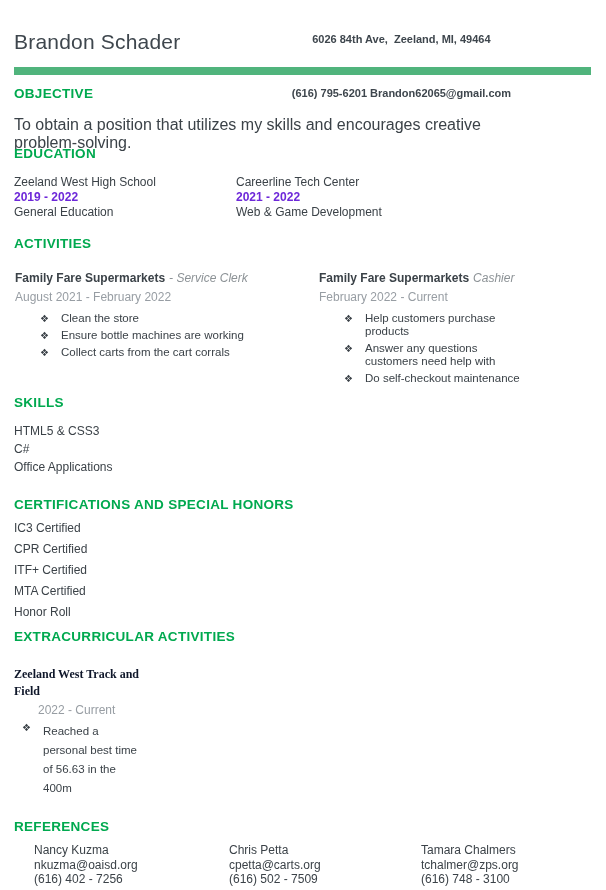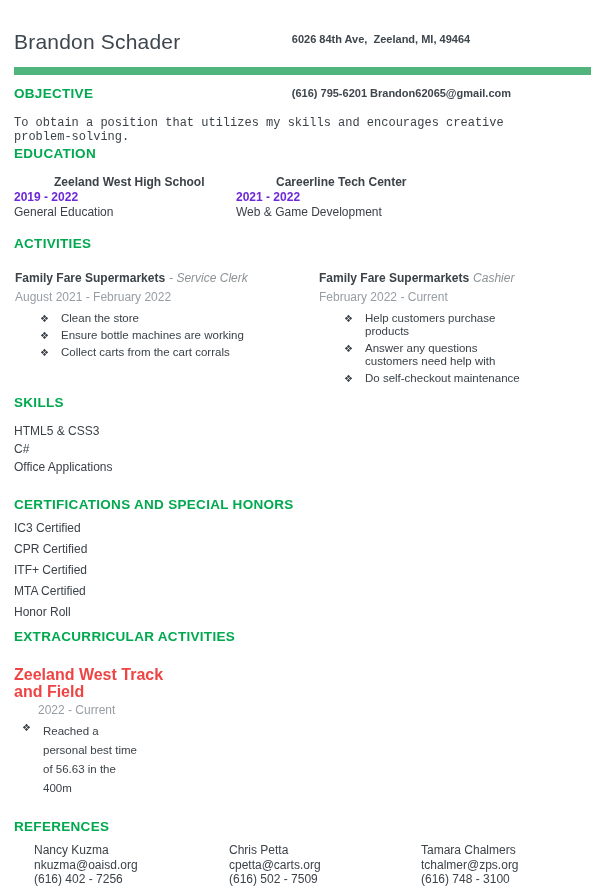--- a/index.html
+++ b/index.html
@@ -12,45 +12,45 @@
   }
   .page { position:relative; width:534px; height:890px; background:#fff; }
 
   
   .name {
     position:absolute; left:14px; top:30px;
     font-size:21px; font-weight:400; color:#3e464d; letter-spacing:0.2px;
   }
   .contact {
     position:absolute; right:23px; top:7px;
-    text-align:left; font-size:11px; font-weight:700; color:#3e464d;
+    text-align:center; font-size:11px; font-weight:700; color:#3e464d;
     line-height:13px; white-space:pre;
   }
   .contact .addr { margin-bottom:15px; }
   .accent-bar {
     position:absolute; left:14px; top:67px;
     width:577px; height:8px; background:#50b47c;
   }
 
   
   .sec-heading {
     position:absolute; left:14px;
     font-size:13.5px; font-weight:700; color:#00a94f; letter-spacing:0.3px;
   }
 
   
-  .objective-text { position:absolute; left:14px; top:116px; font-size:12px;font-family:Liberation Mono, monospace; }
+  .objective-text { position:absolute; left:14px; top:116px; font-size:16px; }
 
   
   .edu-grid {
     position:absolute; left:14px; top:175px; right:15px;
     display:grid; grid-template-columns:222px 1fr;
   }
   .edu-entry { line-height:15px; font-size:12px; }
-  .edu-school { font-weight:700; color:#3b4248;margin-left:40px; }
+  .edu-school { font-weight:400; color:#3b4248; }
   .edu-years  { font-weight:700; color:#6d28d9; }
   .edu-program{ color:#3b4248; }
 
   
   .exp-grid {
     position:absolute; left:15px; top:271px; right:10px;
     display:grid; grid-template-columns:304px 1fr;
   }
   .job-title { font-size:12px; line-height:14px; }
   .job-company { font-weight:700; color:#3b4248; }
@@ -62,21 +62,21 @@
   .bullet-text { font-size:11.5px; color:#3b4248; }
 
   
   .skills-list { position:absolute; left:14px; top:422px; font-size:12px; line-height:18px; }
 
   
   .cert-list { position:absolute; left:14px; top:518px; font-size:12px; line-height:21px; }
 
   
   .extra-block { position:absolute; left:14px; top:666px; width:152px; }
-  .extra-title { font-size:16px; font-weight:700; line-height:17px; color:#ef4444; }
+  .extra-title { font-size:12px; font-weight:700; line-height:17px; color:#0f172a;font-family:Liberation Serif, serif; }
   .extra-dates { font-size:12px; color:#979da3; margin-top:2px; line-height:17px;margin-left:24px; }
   .extra-bullet { display:flex; margin-top:3px; }
   .extra-bullet .bullet-glyph { margin-left:8px; }
   .extra-bullet .bullet-text { width:94px; line-height:19px; font-size:11.5px; }
 
   
   .ref-grid {
     position:absolute; left:34px; top:843px; right:10px;
     display:grid; grid-template-columns:195px 192px 1fr;
   }

